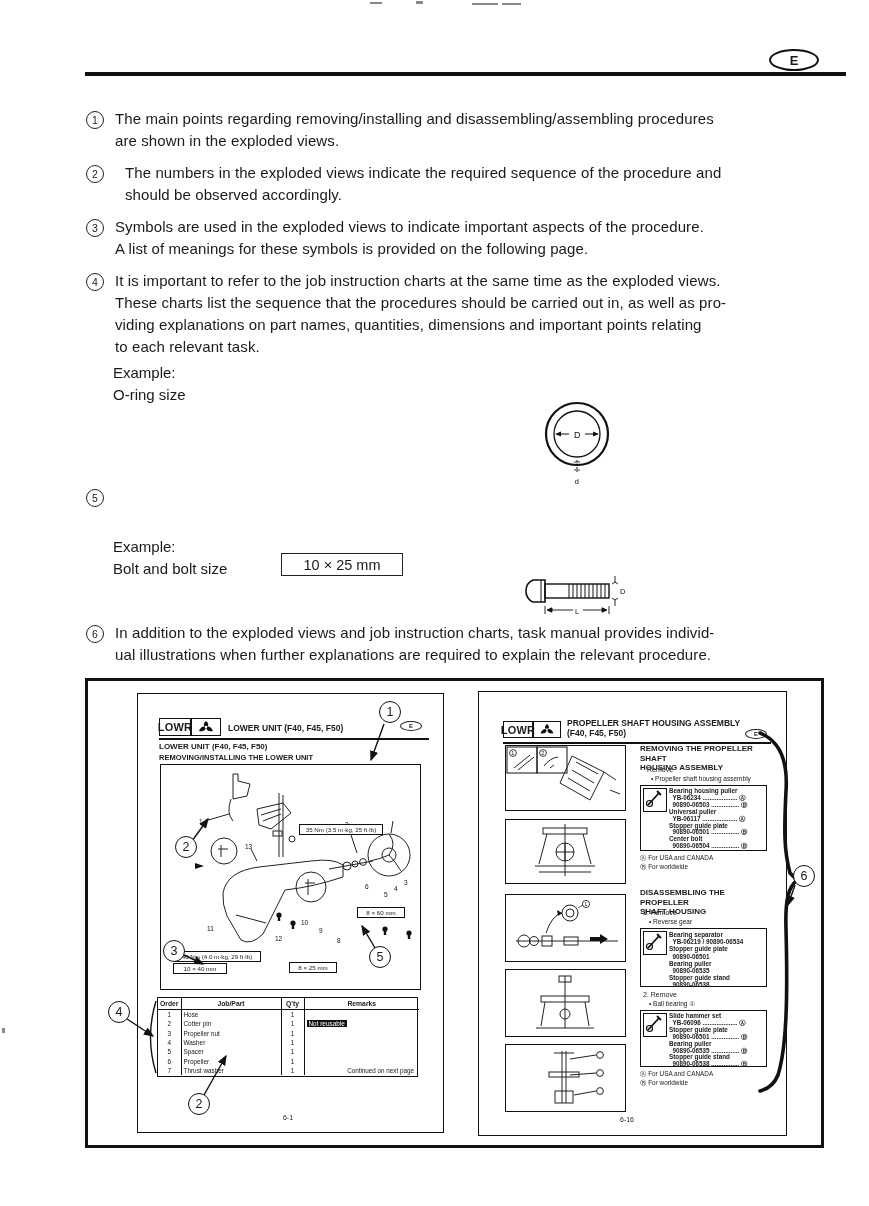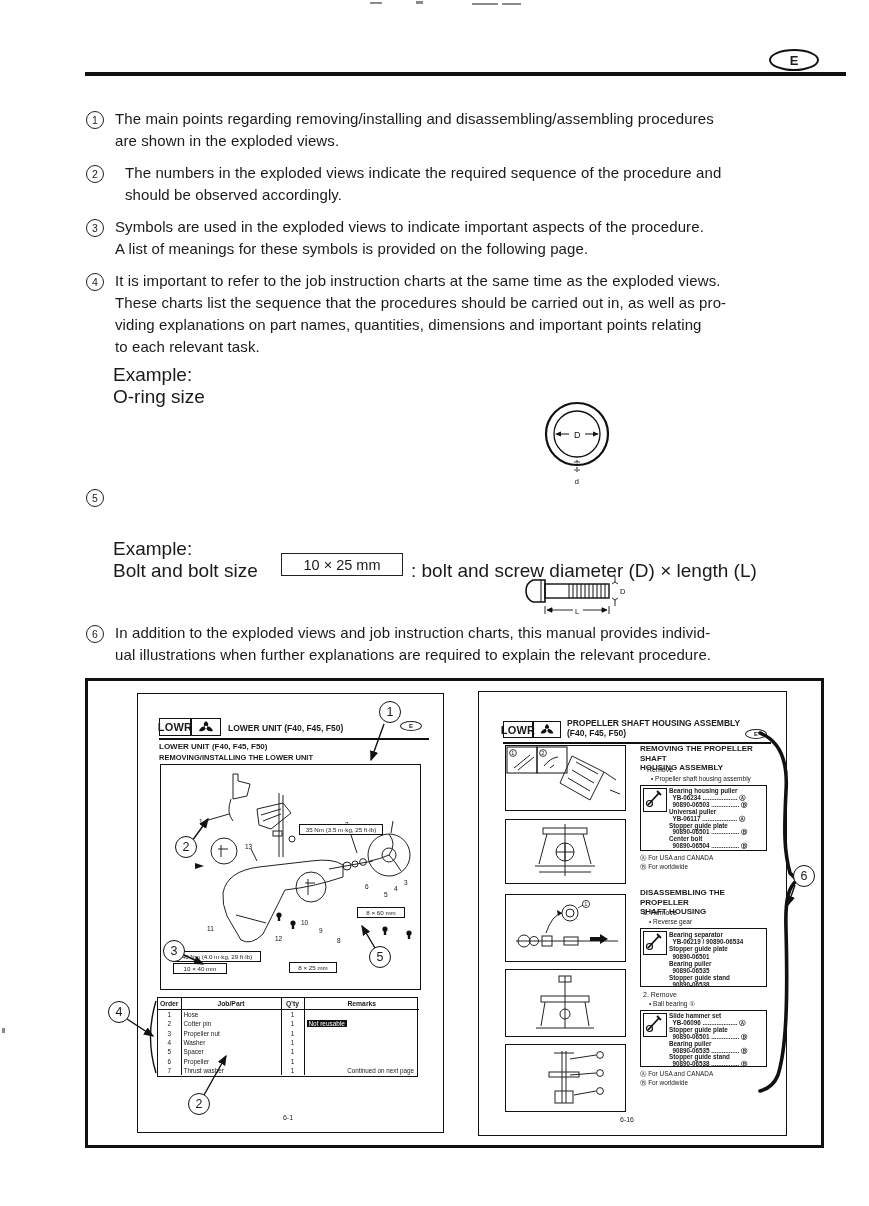--- a/index.html
+++ b/index.html
@@ -11,21 +11,21 @@
   
   .scan-dash{background:#8a8a8a;}
   .lang-oval{width:50px;height:22px;border:2px solid #111;border-radius:50%;
              display:flex;align-items:center;justify-content:center;font-weight:bold;font-size:13px;}
   .top-rule{background:#111;}
   .page-title{font-size:18px;font-weight:bold;letter-spacing:.2px;margin:0;}
   
   .numcirc{width:18px;height:18px;border:1.4px solid #222;border-radius:50%;
            display:flex;align-items:center;justify-content:center;font-size:10.5px;}
   .itemtext{font-size:15px;line-height:22px;letter-spacing:.1px;}
-  .exlabel{font-size:19px;}
+  .exlabel{font-size:15px;}
   .boxval{border:1.6px solid #222;width:122px;height:23px;display:flex;align-items:center;
           justify-content:center;font-size:14.5px;}
   
   .figbox{border:3px solid #111;}
   .mini{border:1.6px solid #111;background:#fff;position:absolute;box-sizing:border-box;}
   .mini .abs{position:absolute;box-sizing:border-box;}
   .tabbox{border:1.8px solid #111;display:flex;align-items:center;justify-content:center;
           font-weight:bold;font-size:11px;letter-spacing:.2px;}
   .iconbox{border:1.8px solid #111;display:flex;align-items:center;justify-content:center;}
   .mh-title{font-weight:bold;font-size:8.5px;line-height:10px;}
@@ -107,21 +107,20 @@
     <text x="34" y="37.5" font-size="9" fill="#111" font-family="Liberation Sans, sans-serif">D</text>
     <line x1="37" y1="60" x2="37" y2="72" stroke="#111" stroke-width="1" stroke-dasharray="2 1.5"></line>
     <path d="M34 62 h6 M34 70 h6" stroke="#111" stroke-width=".8"></path>
     <text x="34.5" y="84" font-size="8" fill="#111" font-family="Liberation Sans, sans-serif">d</text>
   </svg>
 
   <div class="abs numcirc" style="left:86px;top:489px;">5</div>
   <div class="abs exlabel" style="left:113px;top:538px;">Example:</div>
   <div class="abs exlabel" style="left:113px;top:560px;">Bolt and bolt size</div>
   <div class="abs boxval" style="left:281px;top:553px;">10 × 25 mm</div>
-  <div class="abs exlabel" style="left:411px;top:560px;">: bolt and screw diameter (D) × length (L)</div>
 
   <svg class="abs" style="left:523px;top:574px;" width="112" height="46" viewBox="0 0 112 46">
     <path d="M22 6 v22 h-12 q-7 -3 -7 -11 q0 -8 7 -11 Z" fill="none" stroke="#111" stroke-width="1.6"></path>
     <line x1="18" y1="6" x2="18" y2="28" stroke="#111" stroke-width="1"></line>
     <rect x="22" y="10" width="64" height="14" fill="none" stroke="#111" stroke-width="1.4"></rect>
     <g stroke="#111" stroke-width="1">
       <line x1="46" y1="10" x2="46" y2="24"></line>
         <line x1="50" y1="10" x2="50" y2="24"></line>
       <line x1="54" y1="10" x2="54" y2="24"></line>
         <line x1="58" y1="10" x2="58" y2="24"></line>
@@ -134,21 +133,21 @@
     </g>
     <path d="M92 2 v6 M92 26 v6 M89 10 l3 -2 3 2 M89 24 l3 2 3 -2" stroke="#111" stroke-width=".9" fill="none"></path>
     <text x="97" y="20" font-size="7.5" fill="#111" font-family="Liberation Sans, sans-serif">D</text>
     <path d="M22 32 v8 M86 32 v8 M24 36 l5 -2.2 v4.4 Z M84 36 l-5 -2.2 v4.4 Z" stroke="#111" stroke-width=".9" fill="#111"></path>
     <line x1="28" y1="36" x2="50" y2="36" stroke="#111" stroke-width=".9"></line>
     <line x1="60" y1="36" x2="80" y2="36" stroke="#111" stroke-width=".9"></line>
     <text x="52" y="39.5" font-size="7.5" fill="#111" font-family="Liberation Sans, sans-serif">L</text>
   </svg>
 
   <div class="abs numcirc" style="left:86px;top:625px;">6</div>
-  <div class="abs itemtext pre" style="left:115px;top:622px;width:720px;">In addition to the exploded views and job instruction charts, this manual provides individ-
+  <div class="abs itemtext pre" style="left:115px;top:622px;width:720px;">In addition to the exploded views and job instruction charts, task manual provides individ-
 ual illustrations when further explanations are required to explain the relevant procedure.</div>
 
   <div class="abs figbox" style="left:85px;top:678px;width:739px;height:470px;">
 
     <div class="mini" style="left:49px;top:12px;width:307px;height:440px;">
       <div class="abs tabbox" style="left:21px;top:24px;width:32px;height:18px;">LOWR</div>
       <div class="abs iconbox" style="left:53px;top:24px;width:30px;height:18px;">
         <svg width="22" height="14" viewBox="0 0 22 14">
           <path d="M11 1 C14 3.5 14 6 11 7 C8 6 8 3.5 11 1 Z M18 11 C14.5 12 11.5 11 11 7 C13.5 5.5 17 7.5 18 11 Z M4 11 C5 7.5 8.5 5.5 11 7 C10.5 11 7.5 12 4 11 Z" fill="#111"></path>
           <circle cx="11" cy="7" r="1.2" fill="#fff"></circle>

